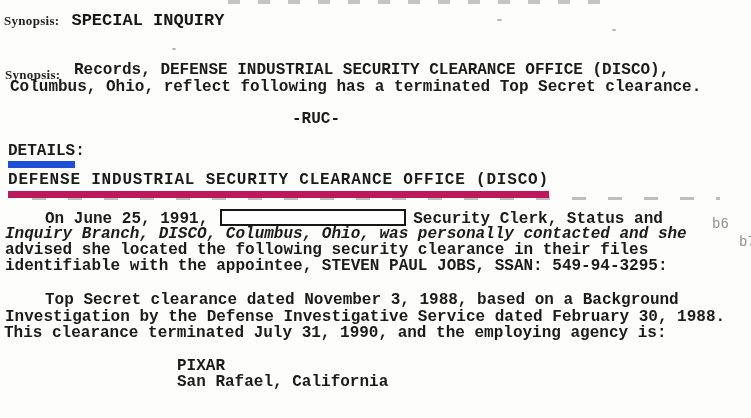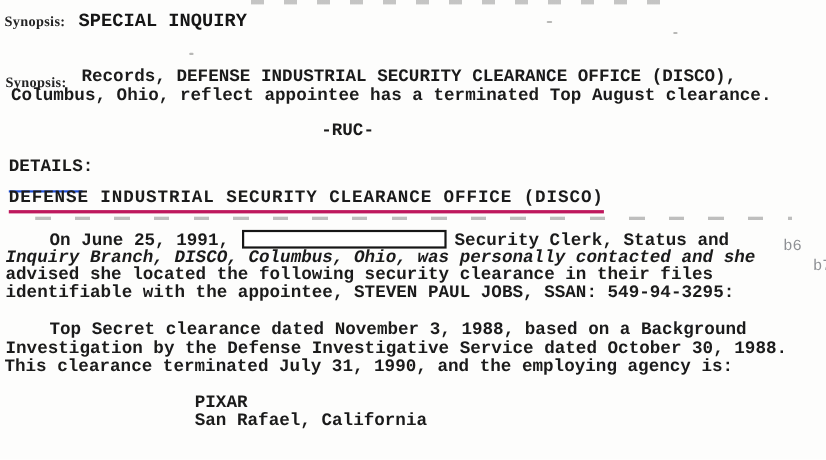--- a/index.html
+++ b/index.html
@@ -33,23 +33,23 @@
   .char-row .flabel-inline {
     font:700 13px/15px "Liberation Serif","DejaVu Serif",serif;
     letter-spacing:.3px; color:#242424; white-space:pre;
   }
   .char-row .char-value {
     font:700 17px/19px "Liberation Mono","DejaVu Sans Mono",monospace;
     margin-left:12px; white-space:pre; color:#161616;
   }
   .ruc { left:0; width:632px; text-align:center; top:111px; }
   .details { top:143px; left:8px; }
-  .details .u { display:inline-block; border-bottom:2px solid #1d4ed8; padding-bottom:13px; }
+  .details .u { display:inline-block; border-bottom:7px solid #1d4ed8; padding-bottom:1px; }
   .sec-heading { top:172px; left:8px; letter-spacing:.8px; }
-  .sec-heading .u { display:inline-block; border-bottom:3px solid #be185d; padding-bottom:2px; }
+  .sec-heading .u { display:inline-block; border-bottom:7px solid #be185d; padding-bottom:2px; }
   .redact {
     display:inline-block;
     width:186px; height:17px;
     border:2px solid #161616;
     background:#ffffff;
     vertical-align:-3px;
     margin-left:12px; margin-right:7px;
   }
   .margin-code {
     position:absolute;
@@ -85,36 +85,36 @@
   <div class="speck sp2"></div>
   <div class="speck sp3"></div>
 
   <div class="char-row">
     <span class="flabel-inline">Synopsis:</span>
     <span class="char-value">SPECIAL INQUIRY</span>
   </div>
 
   <span class="flabel" style="left:5px; top:67px;">Synopsis:</span>
   <div class="tline" style="left:74px; top:62px;">Records, DEFENSE INDUSTRIAL SECURITY CLEARANCE OFFICE (DISCO),</div>
-  <div class="tline" style="left:10px; top:79px;">Columbus, Ohio, reflect appointee has a terminated Top August clearance.</div>
+  <div class="tline" style="left:10px; top:79px;">Columbus, Ohio, reflect following has a terminated Top Secret clearance.</div>
 
   <div class="tline ruc">-RUC-</div>
 
   <div class="tline details"><span class="u">DETAILS</span><span>:</span></div>
 
   <div class="tline sec-heading"><span class="u">DEFENSE INDUSTRIAL SECURITY CLEARANCE OFFICE (DISCO)</span></div>
 
   <div class="tline" style="left:5px; top:209px;"><span class="ind">On June 25, 1991,</span><span class="redact"></span><span>Security Clerk, Status and</span></div>
   <div class="tline" style="left:5px; top:226px;font-style:italic;">Inquiry Branch, DISCO, Columbus, Ohio, was personally contacted and she</div>
   <div class="tline" style="left:5px; top:242px;">advised she located the following security clearance in their files</div>
   <div class="tline" style="left:5px; top:258px;">identifiable with the appointee, STEVEN PAUL JOBS, SSAN: 549-94-3295:</div>
 
   <span class="margin-code mc1">b6</span>
   <span class="margin-code mc2">b7C</span>
 
   <div class="tline" style="left:5px; top:292px;"><span class="ind">Top Secret clearance dated November 3, 1988, based on a Background</span></div>
-  <div class="tline" style="left:5px; top:309px;">Investigation by the Defense Investigative Service dated October 30, 1988.</div>
+  <div class="tline" style="left:5px; top:309px;">Investigation by the Defense Investigative Service dated February 30, 1988.</div>
   <div class="tline" style="left:4px; top:325px;">This clearance terminated July 31, 1990, and the employing agency is:</div>
 
   <div class="tline" style="left:177px; top:358px;">PIXAR</div>
   <div class="tline" style="left:177px; top:374px;">San Rafael, California</div>
 
 </div>
 
 </body></html>

